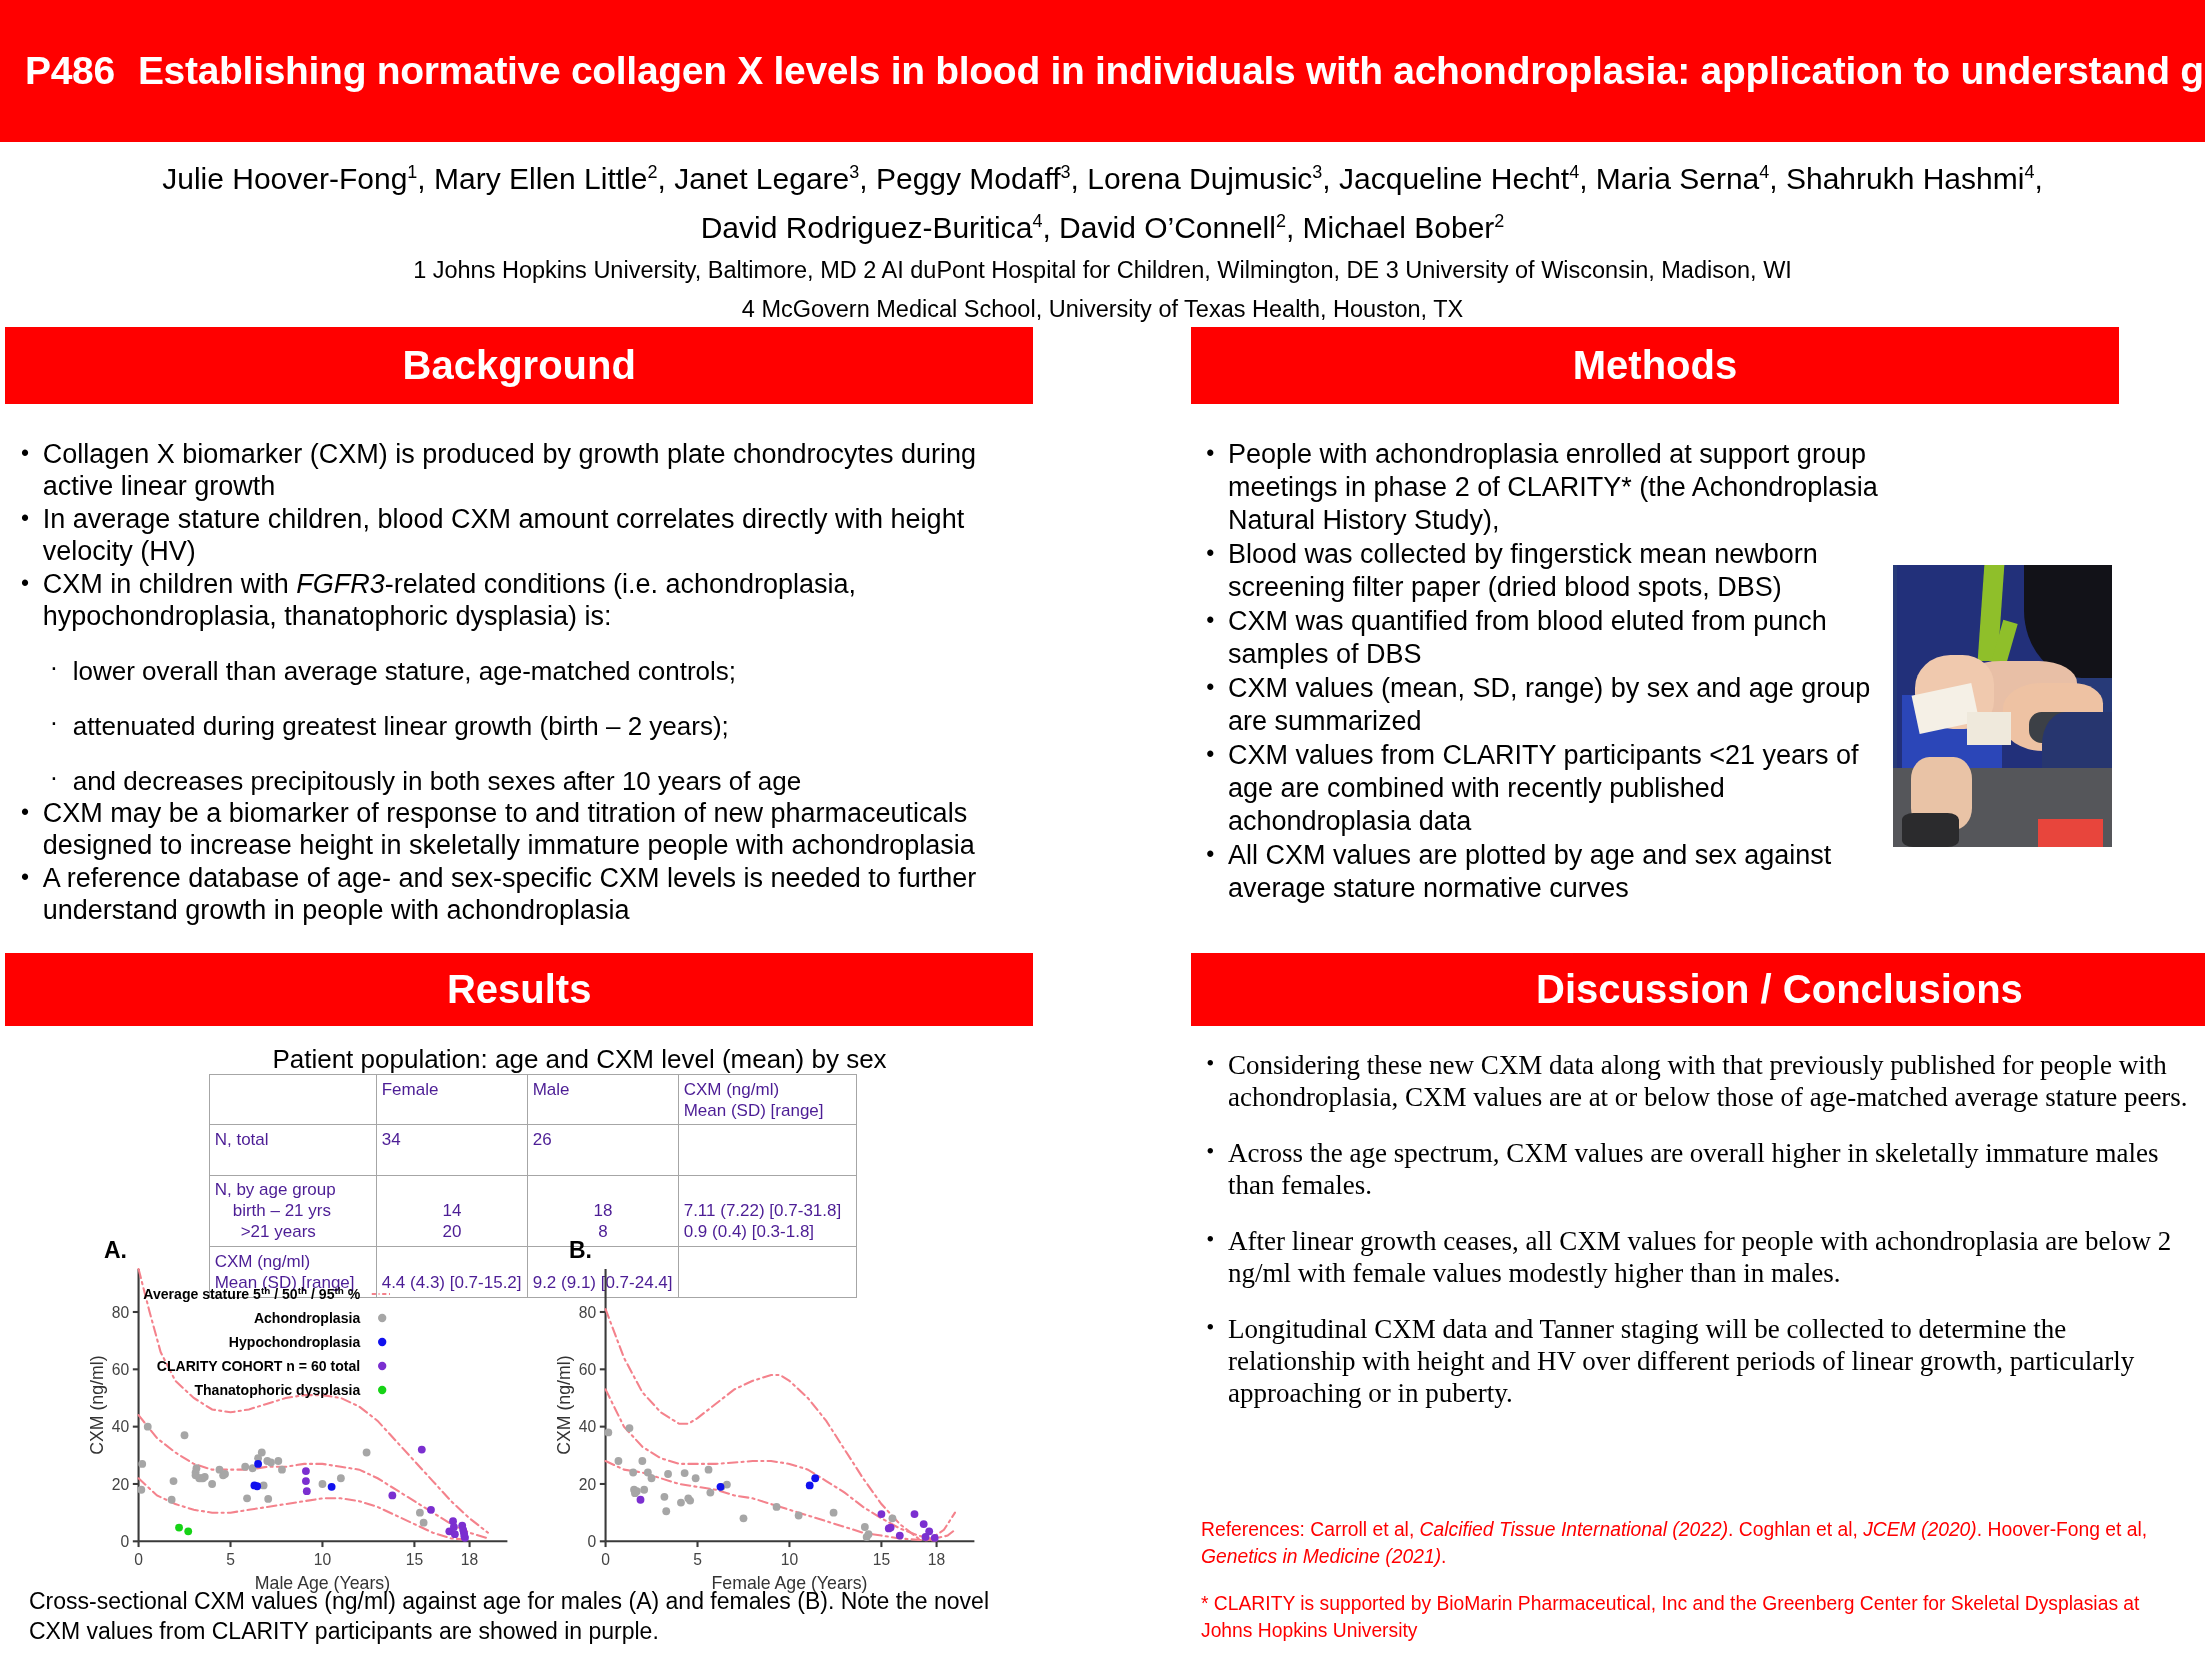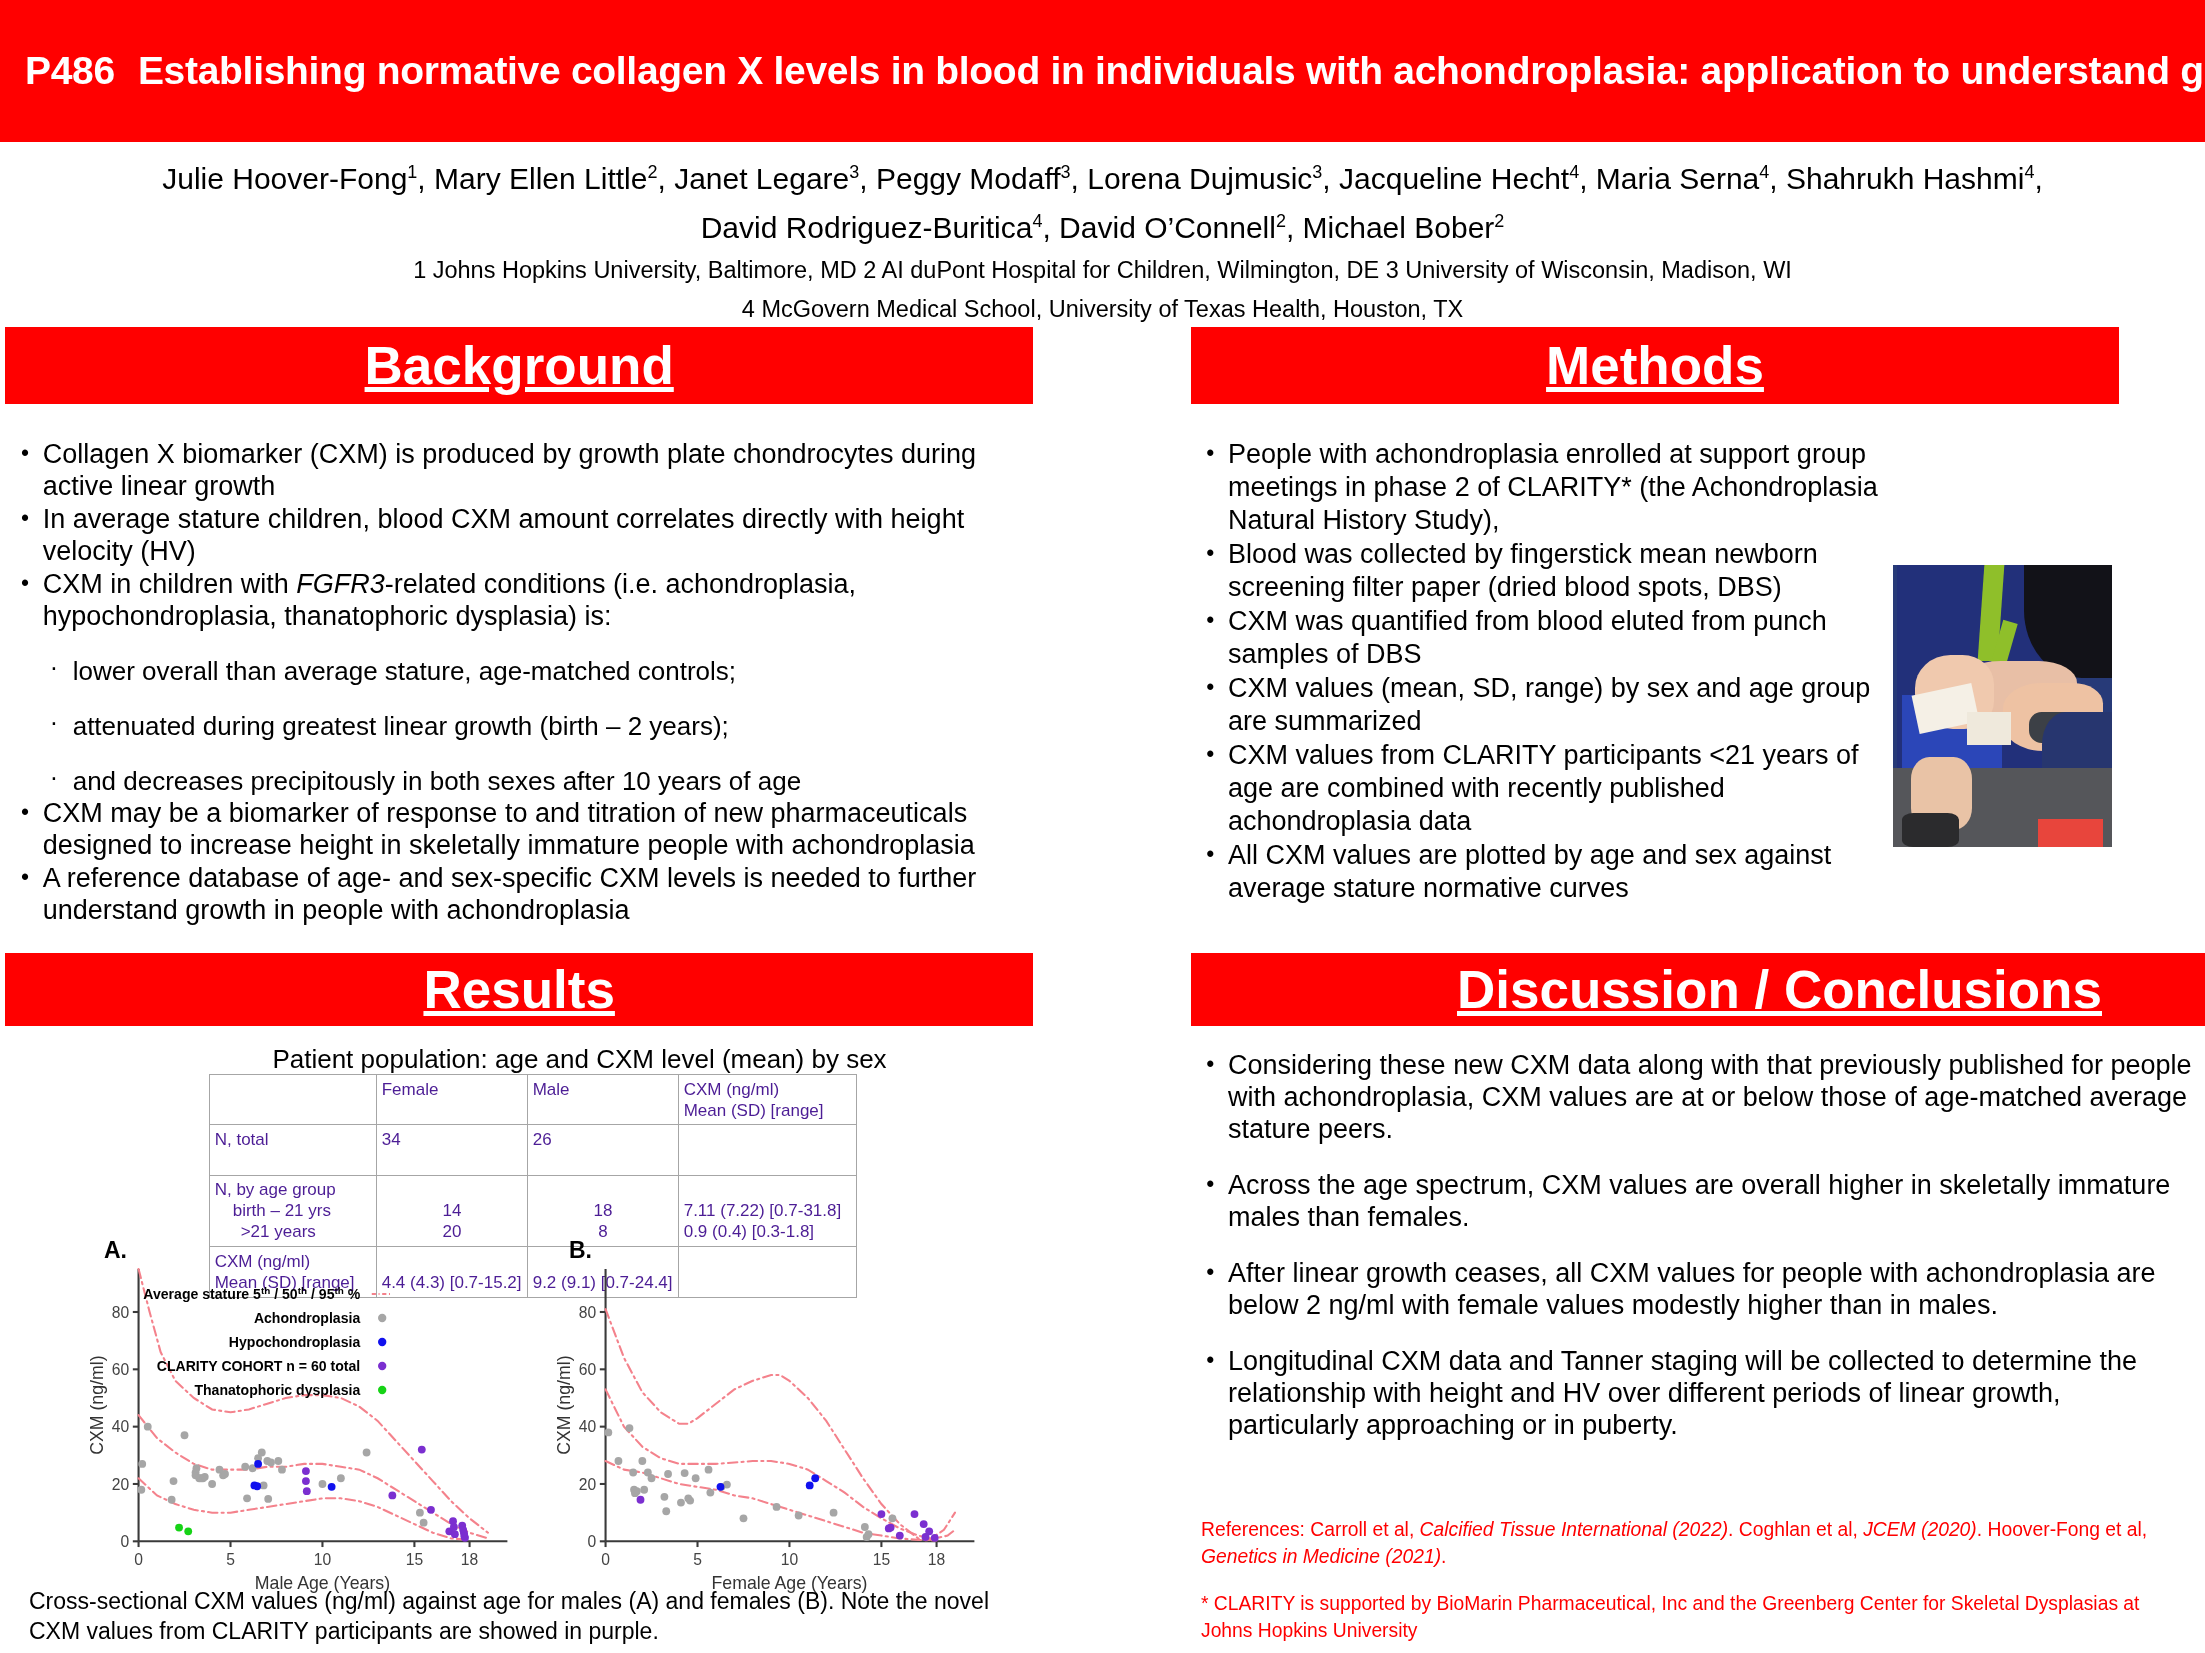--- a/index.html
+++ b/index.html
@@ -30,21 +30,21 @@
   .authors-line { font-size: 30px; line-height: 43px; }
   .authors-line sup { font-size: 18px; vertical-align: super; }
   .affil-line { font-size: 23.5px; line-height: 36px; padding-top: 3.1px; }
 
   
   .banner {
     position: absolute; background: #FF0000;
     display: flex; align-items: center; justify-content: center;
   }
   .banner-text {
-    color: #ffffff; font-weight: bold; font-size: 53px; letter-spacing: 0px; text-decoration: underline;
+    color: #ffffff; font-weight: bold; font-size: 40px; letter-spacing: 0px;
   }
   #banner-background { left: 5.2px;   top: 327px;  width: 1028px; height: 77px; }
   #banner-methods    { left: 1191px; top: 327px;  width: 928px; height: 77px; }
   #banner-results    { left: 5.2px;   top: 953px; width: 1028px; height: 73px; }
   #banner-discussion { left: 1191px; top: 953px; width: 1177px; height: 73px; }
 
   
   .bullets { position: absolute; color: #000; }
   .bullets ul { list-style: none; }
   .bullets li {
@@ -131,21 +131,21 @@
     position: absolute; font-size: 23px; font-weight: bold; color: #000;
   }
   .chart { position: absolute; }
   .chart svg { display: block; }
   .caption {
     position: absolute; left: 29px; top: 1586px; width: 976px;
     font-size: 23px; line-height: 30px; color: #000;
   }
 
   
-  #bullets-discussion { left: 1201px; top: 1049px; width: 992px; }
+  #bullets-discussion { left: 1201px; top: 1049px; width: 992px; font-family: Liberation Serif, serif; }
   #bullets-discussion li { font-size: 27px; line-height: 32px; margin-bottom: 24px; }
 
   .refs {
     position: absolute; left: 1201px; top: 1516px; width: 992px;
     color: #FF0000; font-size: 19.3px; line-height: 27px;
   }
   .refs i { font-style: italic; }
   .funding {
     position: absolute; left: 1201px; top: 1590px; width: 992px;
     color: #FF0000; font-size: 19.3px; line-height: 27px;

